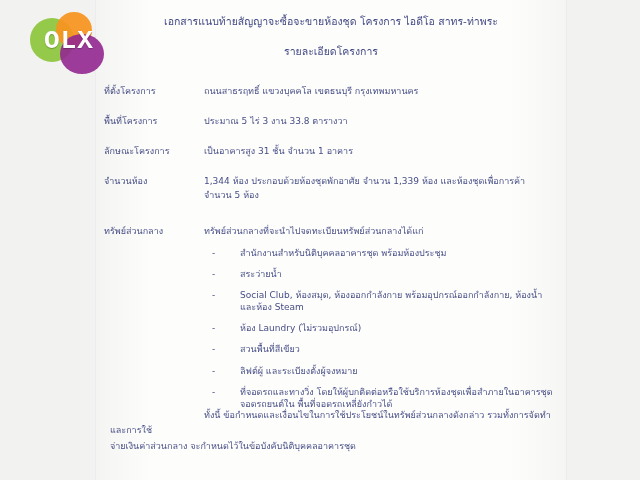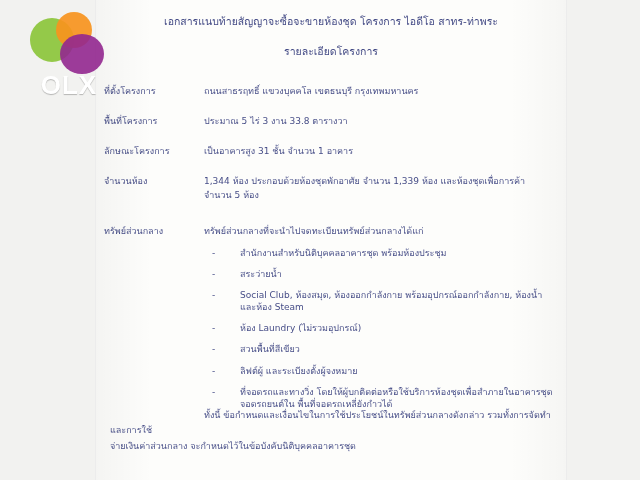--- a/index.html
+++ b/index.html
@@ -156,27 +156,26 @@
     left: 30px; top: 22px;
     width: 44px; height: 40px;
     background: #92278f;
     opacity: 0.9;
   }
   .logo .word {
     position: absolute;
     left: 0; top: 14px;
     width: 78px;
     text-align: center;
-    font-family: Liberation Sans, sans-serif;
+    font-family: Liberation Mono, monospace;
     font-weight: bold;
     font-size: 26px;
     letter-spacing: 1px;
     color: #ffffff;
     text-shadow: 0 1px 1px rgba(0,0,0,0.25);
-    margin-top: 44px;
   }
 </style>
 </head>
 <body>
 
 <div class="page">
 
   <div class="left-gutter"></div>
   <div class="right-gutter"></div>
 

